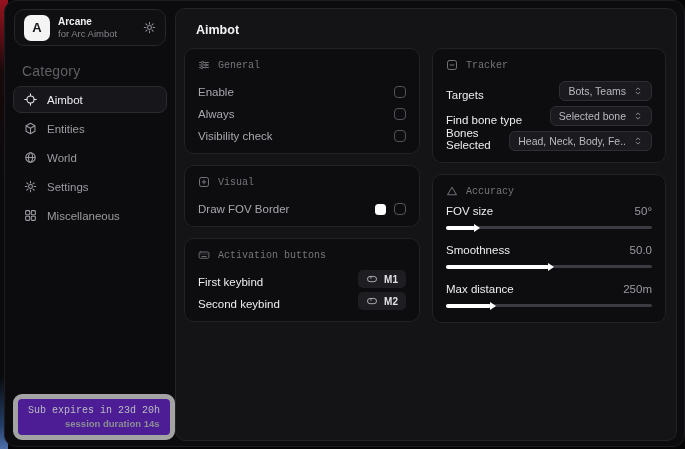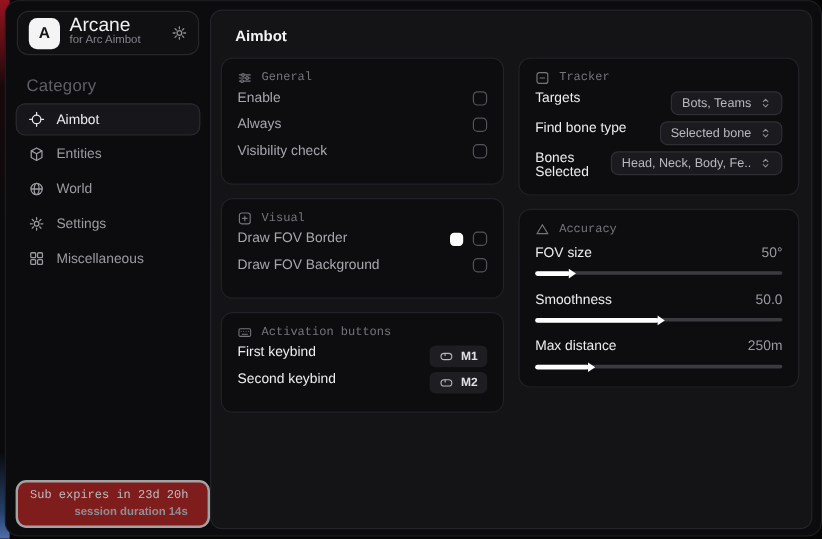--- a/index.html
+++ b/index.html
@@ -14,49 +14,49 @@
 
   .window { position:absolute; left:4px; top:0; right:0; bottom:2px;
     background:#0c0c0e; border:1px solid #1c1c21; border-radius:12px; overflow:hidden; }
 
   
   .sidebar { position:absolute; left:0; top:0; width:170px; height:100%; }
   .side-header { margin:8px 9px 0 9px; height:37px; border:1px solid #26262b; background:#101013;
     border-radius:10px; display:flex; align-items:center; gap:8px; padding:0 9px; }
   .logo { width:26px; height:26px; background:#f4f4f5; border-radius:7px; display:flex;
     align-items:center; justify-content:center; font-weight:700; font-size:13px; color:#151518; }
-  .side-title { font-size:16px; font-weight:400; color:#f1f1f4; line-height:12px; }
+  .side-title { font-size:10px; font-weight:700; color:#f1f1f4; line-height:12px; }
   .side-sub { font-size:9.5px; color:#84848b; line-height:11px; }
   .side-gear { margin-left:auto; color:#8e8e95; display:flex; }
   .category { margin:17px 0 7px 17px; font-size:14px; color:#5f5f66; letter-spacing:.2px; }
   .nav { padding:0 8px; }
   .nav-item { display:flex; align-items:center; gap:10px; height:27px; padding:0 10px;
     border:1px solid transparent; border-radius:8px; color:#9b9ba2; font-size:11.5px; margin-bottom:2px; cursor:pointer; }
   .nav-item.active { background:#17171b; border-color:#2a2a30; color:#ededf0; }
   .nav-item .ni { display:flex; color:#9b9ba2; }
   .nav-item.active .ni { color:#e6e6ea; }
-  .side-footer { position:absolute; left:8px; right:0; bottom:6px; border:2px solid #a3a3a3;
-    background:#7f1d1d; border-radius:9px; padding:6px 10px; }
+  .side-footer { position:absolute; left:8px; right:0; bottom:6px; border:5px solid #a3a3a3;
+    background:#4c1d95; border-radius:9px; padding:6px 10px; }
   .sub-line { font-family:"Liberation Mono", monospace; font-size:10px; color:#bdbdc2; white-space:nowrap; }
   .sess-line { font-size:9.5px; font-weight:700; color:#8e8e95; margin-top:2px;margin-left:37px; }
 
   
   .main { position:absolute; left:170px; top:7px; right:7px; bottom:5px;
     background:#141417; border:1px solid #232329; border-radius:10px; overflow:hidden; }
   .main-title { padding:14px 0 11px 20px; font-size:12.5px; font-weight:700; color:#f4f4f6; }
   .columns { display:flex; gap:12px; padding:0 10px 0 8px; }
   .col { display:flex; flex-direction:column; gap:11px; }
   .col-left { width:240px; } .col-right { width:238px; }
 
   .panel { background:#0d0d10; border:1px solid #212127; border-radius:10px; padding:10px 13px 11px 13px; }
   .panel-head { display:flex; align-items:center; gap:8px; color:#75757c;
     font-family:"Liberation Mono", monospace; font-size:10px; margin-bottom:5px; }
   .panel-head .pi { display:flex; color:#75757c; }
 
-  .row { display:flex; align-items:flex-start; justify-content:space-between; height:22px; }
+  .row { display:flex; align-items:flex-end; justify-content:space-between; height:22px; }
   .row-tall { height:25px; }
   .lbl-dim { color:#a7a7ae; font-size:11.5px; }
   .lbl-bright { color:#ededf0; font-size:11.5px; font-weight:400; }
   .ctrl { display:flex; align-items:center; gap:8px; }
 
   .checkbox { width:12px; height:12px; border:1.5px solid #53535b; border-radius:4px; cursor:pointer; }
   .swatch { width:11px; height:11px; border-radius:3.5px; cursor:pointer; }
 
   .keybtn { display:flex; align-items:center; gap:6px; background:#1d1d22; border-radius:5px;
     padding:3px 8px; color:#e0e0e5; font-size:10px; font-weight:700; cursor:pointer; }
@@ -201,26 +201,20 @@
               </span>
               <span>Visual</span>
             </div>
             <div class="row">
               <span class="lbl-dim">Draw FOV Border</span>
               <span class="ctrl">
                 <span class="swatch" style="background: rgb(255, 255, 255);"></span>
                 <span class="checkbox"></span>
               </span>
             </div>
-            <div class="row">
-              <span class="lbl-dim">Draw FOV Background</span>
-              <span class="ctrl">
-                <span class="checkbox"></span>
-              </span>
-            </div>
           </div>
 
           <div class="panel">
             <div class="panel-head">
               <span class="pi">
                 <svg viewBox="0 0 16 16" width="12" height="12" fill="none" stroke="currentColor" stroke-width="1.2" stroke-linecap="round">
                     <rect x="1.5" y="4" width="13" height="8.4" rx="1.6"></rect>
                     <path d="M4 6.7h.01M6.7 6.7h.01M9.4 6.7h.01M12 6.7h.01M5.2 10h5.6"></path>
                   </svg>
               </span>

